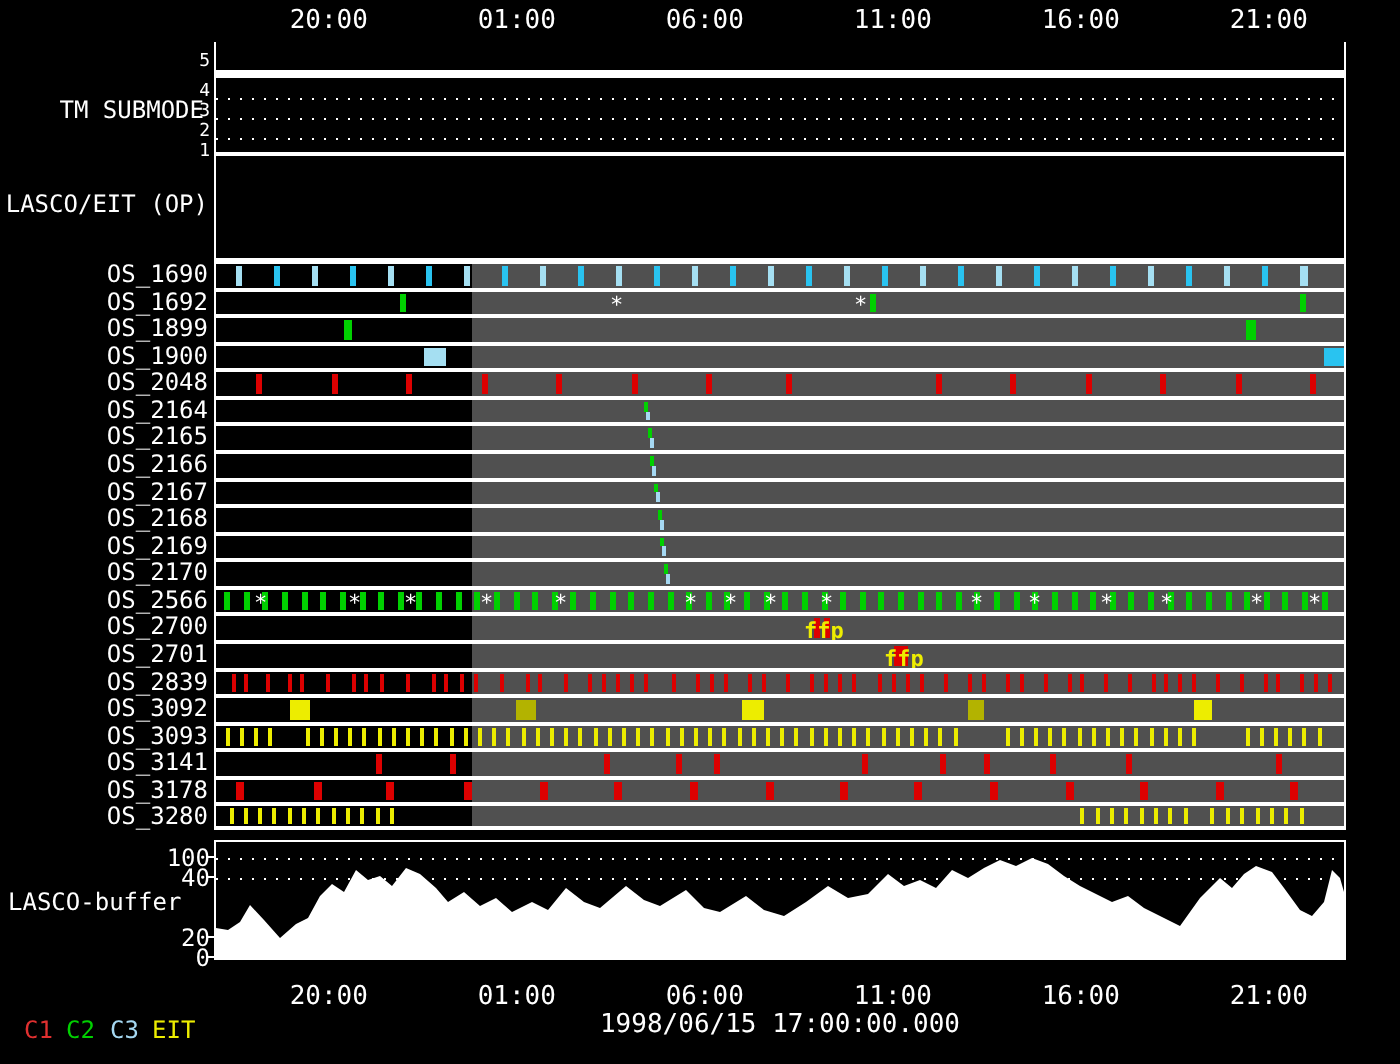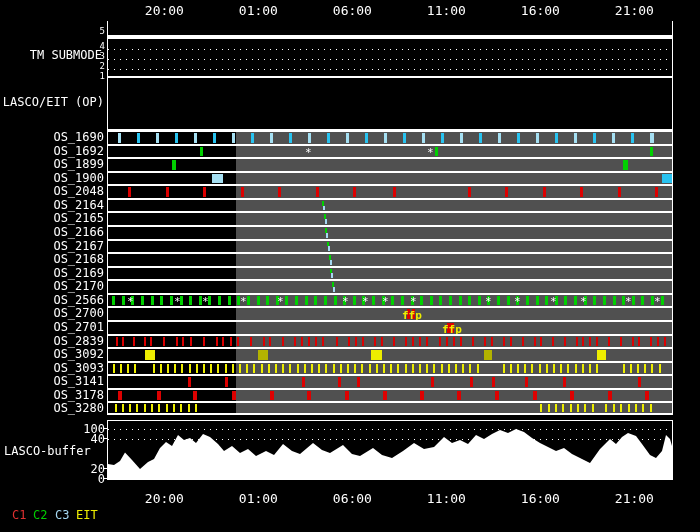--- a/index.html
+++ b/index.html
@@ -517,20 +517,21 @@
     </div>
 
   <div id="bottomaxis" class="abs">
       <div class="lbl" style="left: 139.4px; width: 50px; top: 492px; text-align: center; font-size: 13px;">20:00</div>
       <div class="lbl" style="left: 233.4px; width: 50px; top: 492px; text-align: center; font-size: 13px;">01:00</div>
       <div class="lbl" style="left: 327.4px; width: 50px; top: 492px; text-align: center; font-size: 13px;">06:00</div>
       <div class="lbl" style="left: 421.4px; width: 50px; top: 492px; text-align: center; font-size: 13px;">11:00</div>
       <div class="lbl" style="left: 515.4px; width: 50px; top: 492px; text-align: center; font-size: 13px;">16:00</div>
       <div class="lbl" style="left: 609.4px; width: 50px; top: 492px; text-align: center; font-size: 13px;">21:00</div>
     </div>
+  <div class="lbl" style="left:233px;width:314px;top:506px;text-align:center;font-size:13px;">1998/06/15 17:00:00.000</div>
 
   <div id="legend" class="abs">
       <div class="lbl" style="left: 12px; top: 509px; color: rgb(224, 48, 48);">C1</div>
       <div class="lbl" style="left: 33px; top: 509px; color: rgb(0, 208, 0);">C2</div>
       <div class="lbl" style="left: 55px; top: 509px; color: rgb(165, 216, 242);">C3</div>
       <div class="lbl" style="left: 76px; top: 509px; color: rgb(237, 237, 0);">EIT</div>
     </div>
 </div>
 
 </body></html>

